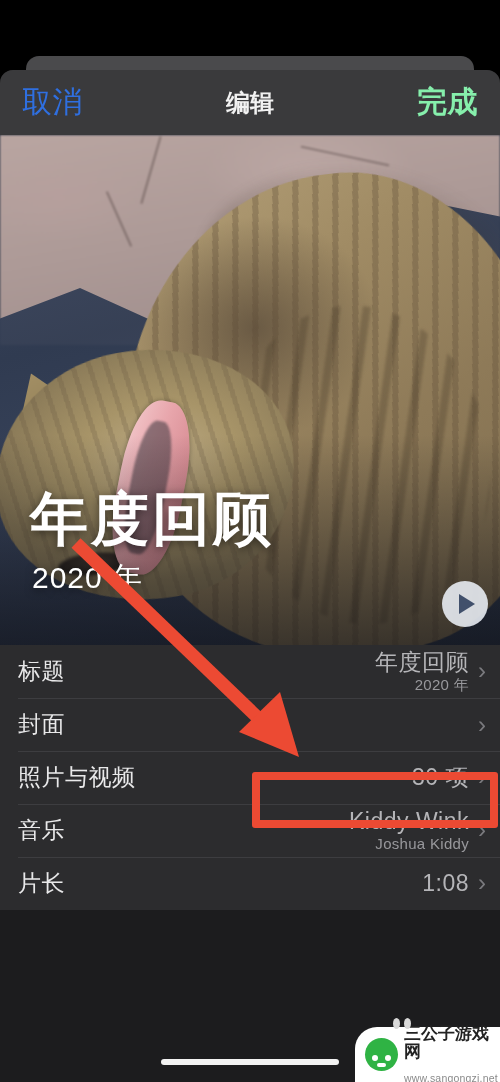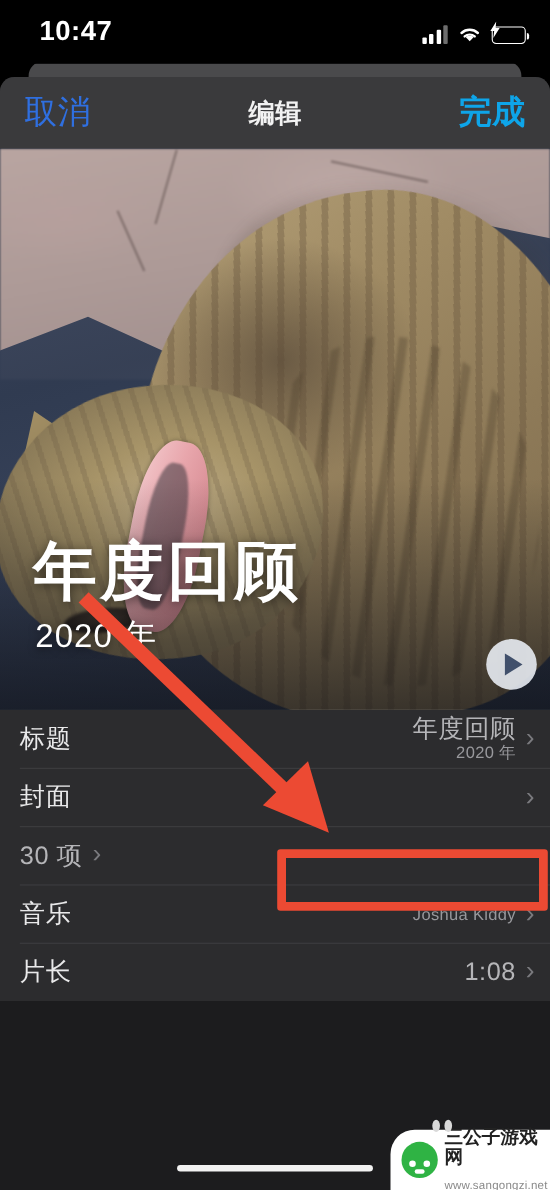--- a/index.html
+++ b/index.html
@@ -69,21 +69,21 @@
     position:relative; height:65px; width:100%;
     background:#3a3a3c;
     display:flex; align-items:center; justify-content:space-between;
     padding:0 18px;
   }
   .nav-btn{
     font-size:30px; letter-spacing:.5px;
     background:none; border:none; cursor:pointer; padding:2px 4px;
   }
   .nav-cancel{ color:#2f6fe0; }
-  .nav-done{ color:#0ea5e9; font-weight:600; }
+  .nav-done{ color:#86efac; font-weight:600; }
   .nav-title{
     position:absolute; left:0; right:0; top:0; height:65px;
     display:flex; align-items:center; justify-content:center;
     color:#f2f2f2; font-size:24px; font-weight:600; pointer-events:none;
   }
 
   
   .hero{
     position:relative; width:100%; height:510px; overflow:hidden;
     background:#1f2a3d;
@@ -348,32 +348,34 @@
         <span class="row-label">封面</span>
         <span class="row-right">
           <span class="row-values">
             <div class="row-value"></div>
           </span>
           <span class="chev">›</span>
         </span>
       </div>
 
       <div class="row">
+        <span class="row-label">照片与视频</span>
         <span class="row-right">
           <span class="row-values">
             <div class="row-value">30 项</div>
           </span>
           <span class="chev">›</span>
         </span>
       </div>
 
       <div class="row">
         <span class="row-label">音乐</span>
         <span class="row-right">
           <span class="row-values">
+            <div class="row-value">Kiddy Wink</div>
             <div class="row-value2">Joshua Kiddy</div>
           </span>
           <span class="chev">›</span>
         </span>
       </div>
 
       <div class="row">
         <span class="row-label">片长</span>
         <span class="row-right">
           <span class="row-values">
@@ -381,45 +383,20 @@
           </span>
           <span class="chev">›</span>
         </span>
       </div>
 
     </div>
 
     <div class="list-footer"></div>
   </div>
 
-  <div class="statusbar">
-    <div class="status-time">10:47</div>
-    <div class="status-right">
-      <span class="signal">
-        <i></i>
-          <i></i>
-          <i></i>
-          <i></i>
-      </span>
-      <span class="wifi">
-        <svg viewBox="0 0 22 17" width="22" height="17">
-          <path d="M11 14.6 L7.3 10.6 A5.6 5.6 0 0 1 14.7 10.6 Z" fill="#fff"></path>
-          <path d="M3.6 7.0 A11 11 0 0 1 18.4 7.0" stroke="#fff" stroke-width="2.3" fill="none" stroke-linecap="round"></path>
-          <path d="M6.4 10.1 A7.2 7.2 0 0 1 15.6 10.1" stroke="#fff" stroke-width="2.1" fill="none" stroke-linecap="round"></path>
-        </svg>
-      </span>
-      <span class="battery">
-        <span class="fill">
-          <svg class="bolt" viewBox="0 0 12 16">
-            <path d="M7.2 0 L1.5 9.2 H5.2 L4.4 16 L10.5 6.4 H6.6 Z" fill="#fff"></path>
-          </svg>
-        </span>
-      </span>
-    </div>
-  </div>
 
   <div class="anno-box"></div>
 
   <svg class="anno-arrow" viewBox="0 0 500 1082">
     <line x1="76" y1="543" x2="278" y2="737" stroke="#ec4a33" stroke-width="13" stroke-linecap="butt"></line>
     <polygon points="299,757 239,732 280,692" fill="#ec4a33"></polygon>
   </svg>
 
   <div class="home-bar"></div>
 

